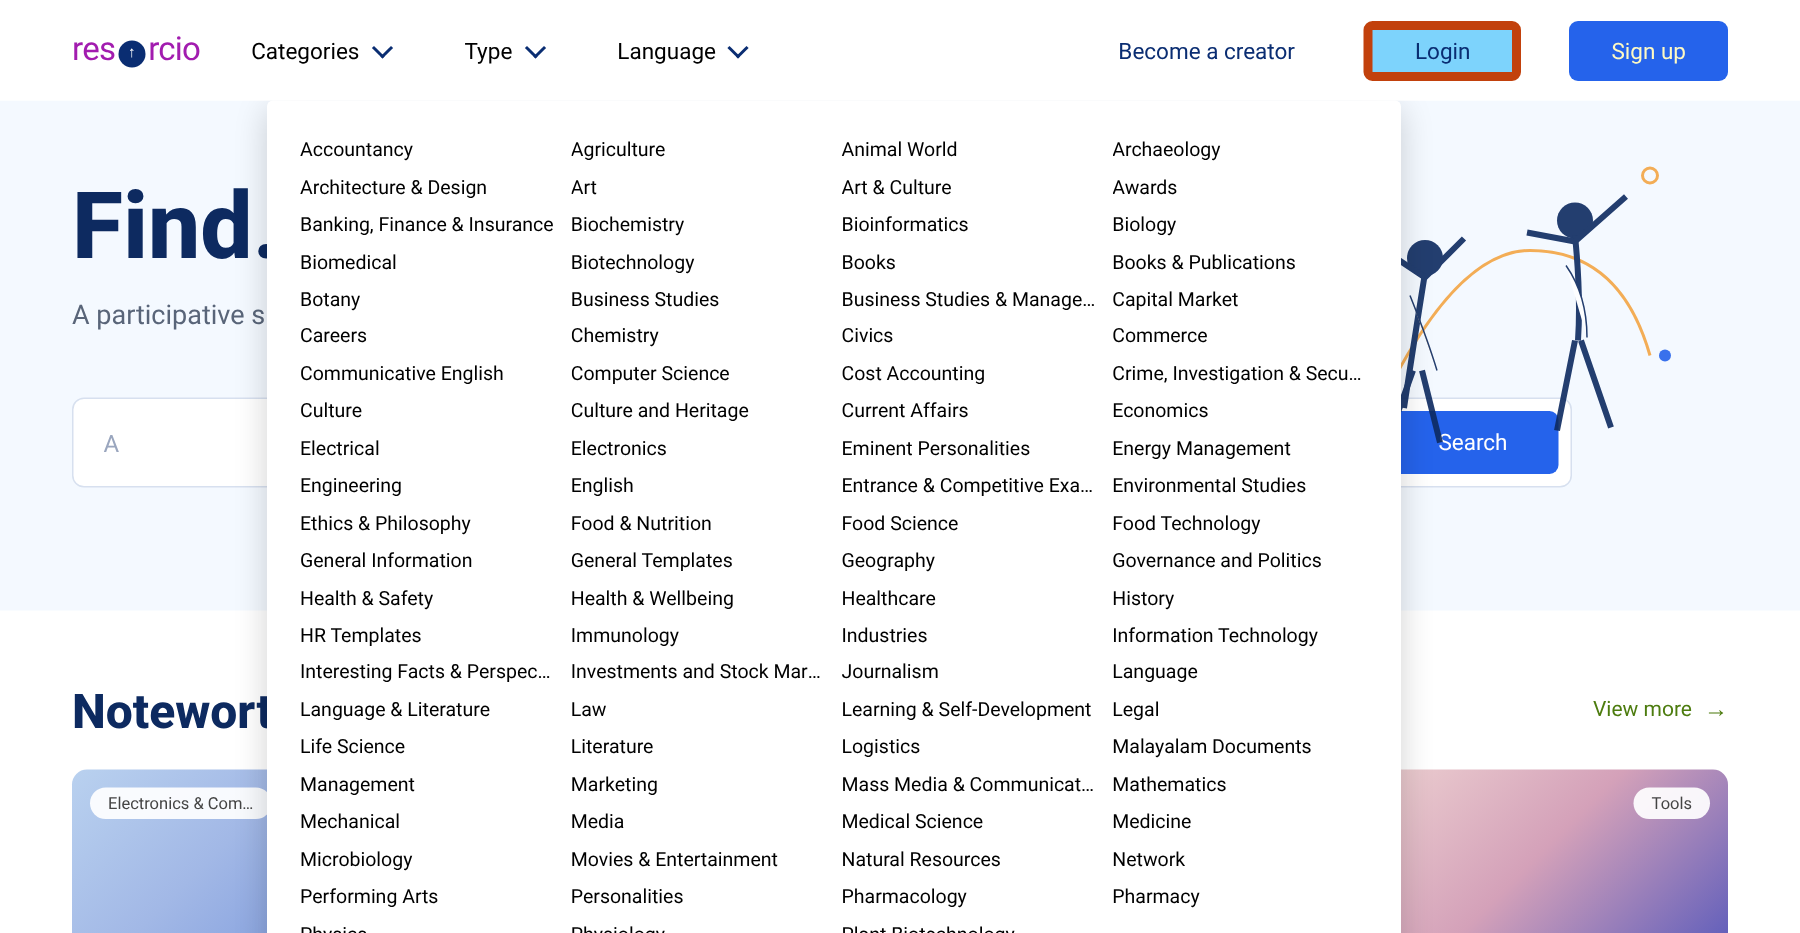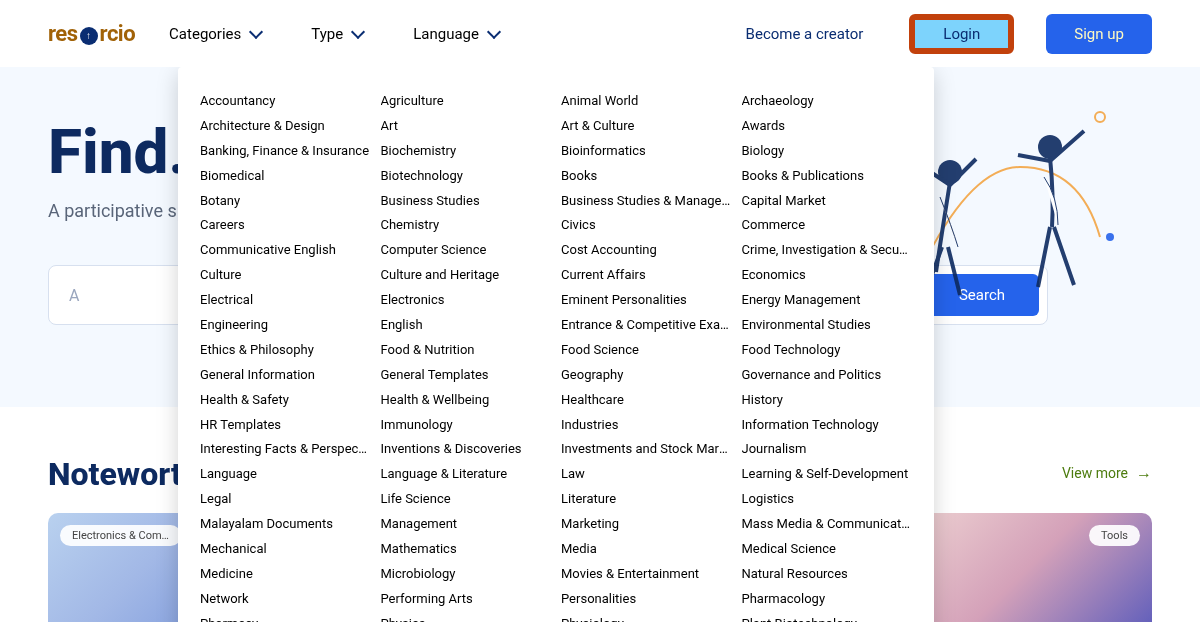--- a/index.html
+++ b/index.html
@@ -24,22 +24,22 @@
     background: #fff;
   }
   .logo {
     display: flex;
     align-items: center;
     gap: 2px;
     margin-right: 34px;
   }
   .logo span.word {
     font-size: 22px;
-    font-weight: 700;
-    color: #a16207;
+    font-weight: 400;
+    color: #a21caf;
     letter-spacing: -0.5px;
   }
   .logo .icon-wrap {
     width: 18px;
     height: 18px;
     border-radius: 50%;
     background: #0a2d72;
     display: inline-flex;
     align-items: center;
     justify-content: center;
@@ -351,37 +351,36 @@
     <a>Governance and Politics</a>
     <a>Health &amp; Safety</a>
     <a>Health &amp; Wellbeing</a>
     <a>Healthcare</a>
     <a>History</a>
     <a>HR Templates</a>
     <a>Immunology</a>
     <a>Industries</a>
     <a>Information Technology</a>
     <a>Interesting Facts &amp; Perspectives</a>
-    <a>Inventions &amp; Discoveries</a>
     <a>Investments and Stock Market</a>
     <a>Journalism</a>
     <a>Language</a>
     <a>Language &amp; Literature</a>
     <a>Law</a>
     <a>Learning &amp; Self-Development</a>
     <a>Legal</a>
     <a>Life Science</a>
     <a>Literature</a>
     <a>Logistics</a>
     <a>Malayalam Documents</a>
     <a>Management</a>
     <a>Marketing</a>
     <a>Mass Media &amp; Communication</a>
+    <a>Mathematics</a>
     <a>Mechanical</a>
-    <a>Mathematics</a>
     <a>Media</a>
     <a>Medical Science</a>
     <a>Medicine</a>
     <a>Microbiology</a>
     <a>Movies &amp; Entertainment</a>
     <a>Natural Resources</a>
     <a>Network</a>
     <a>Performing Arts</a>
     <a>Personalities</a>
     <a>Pharmacology</a>

